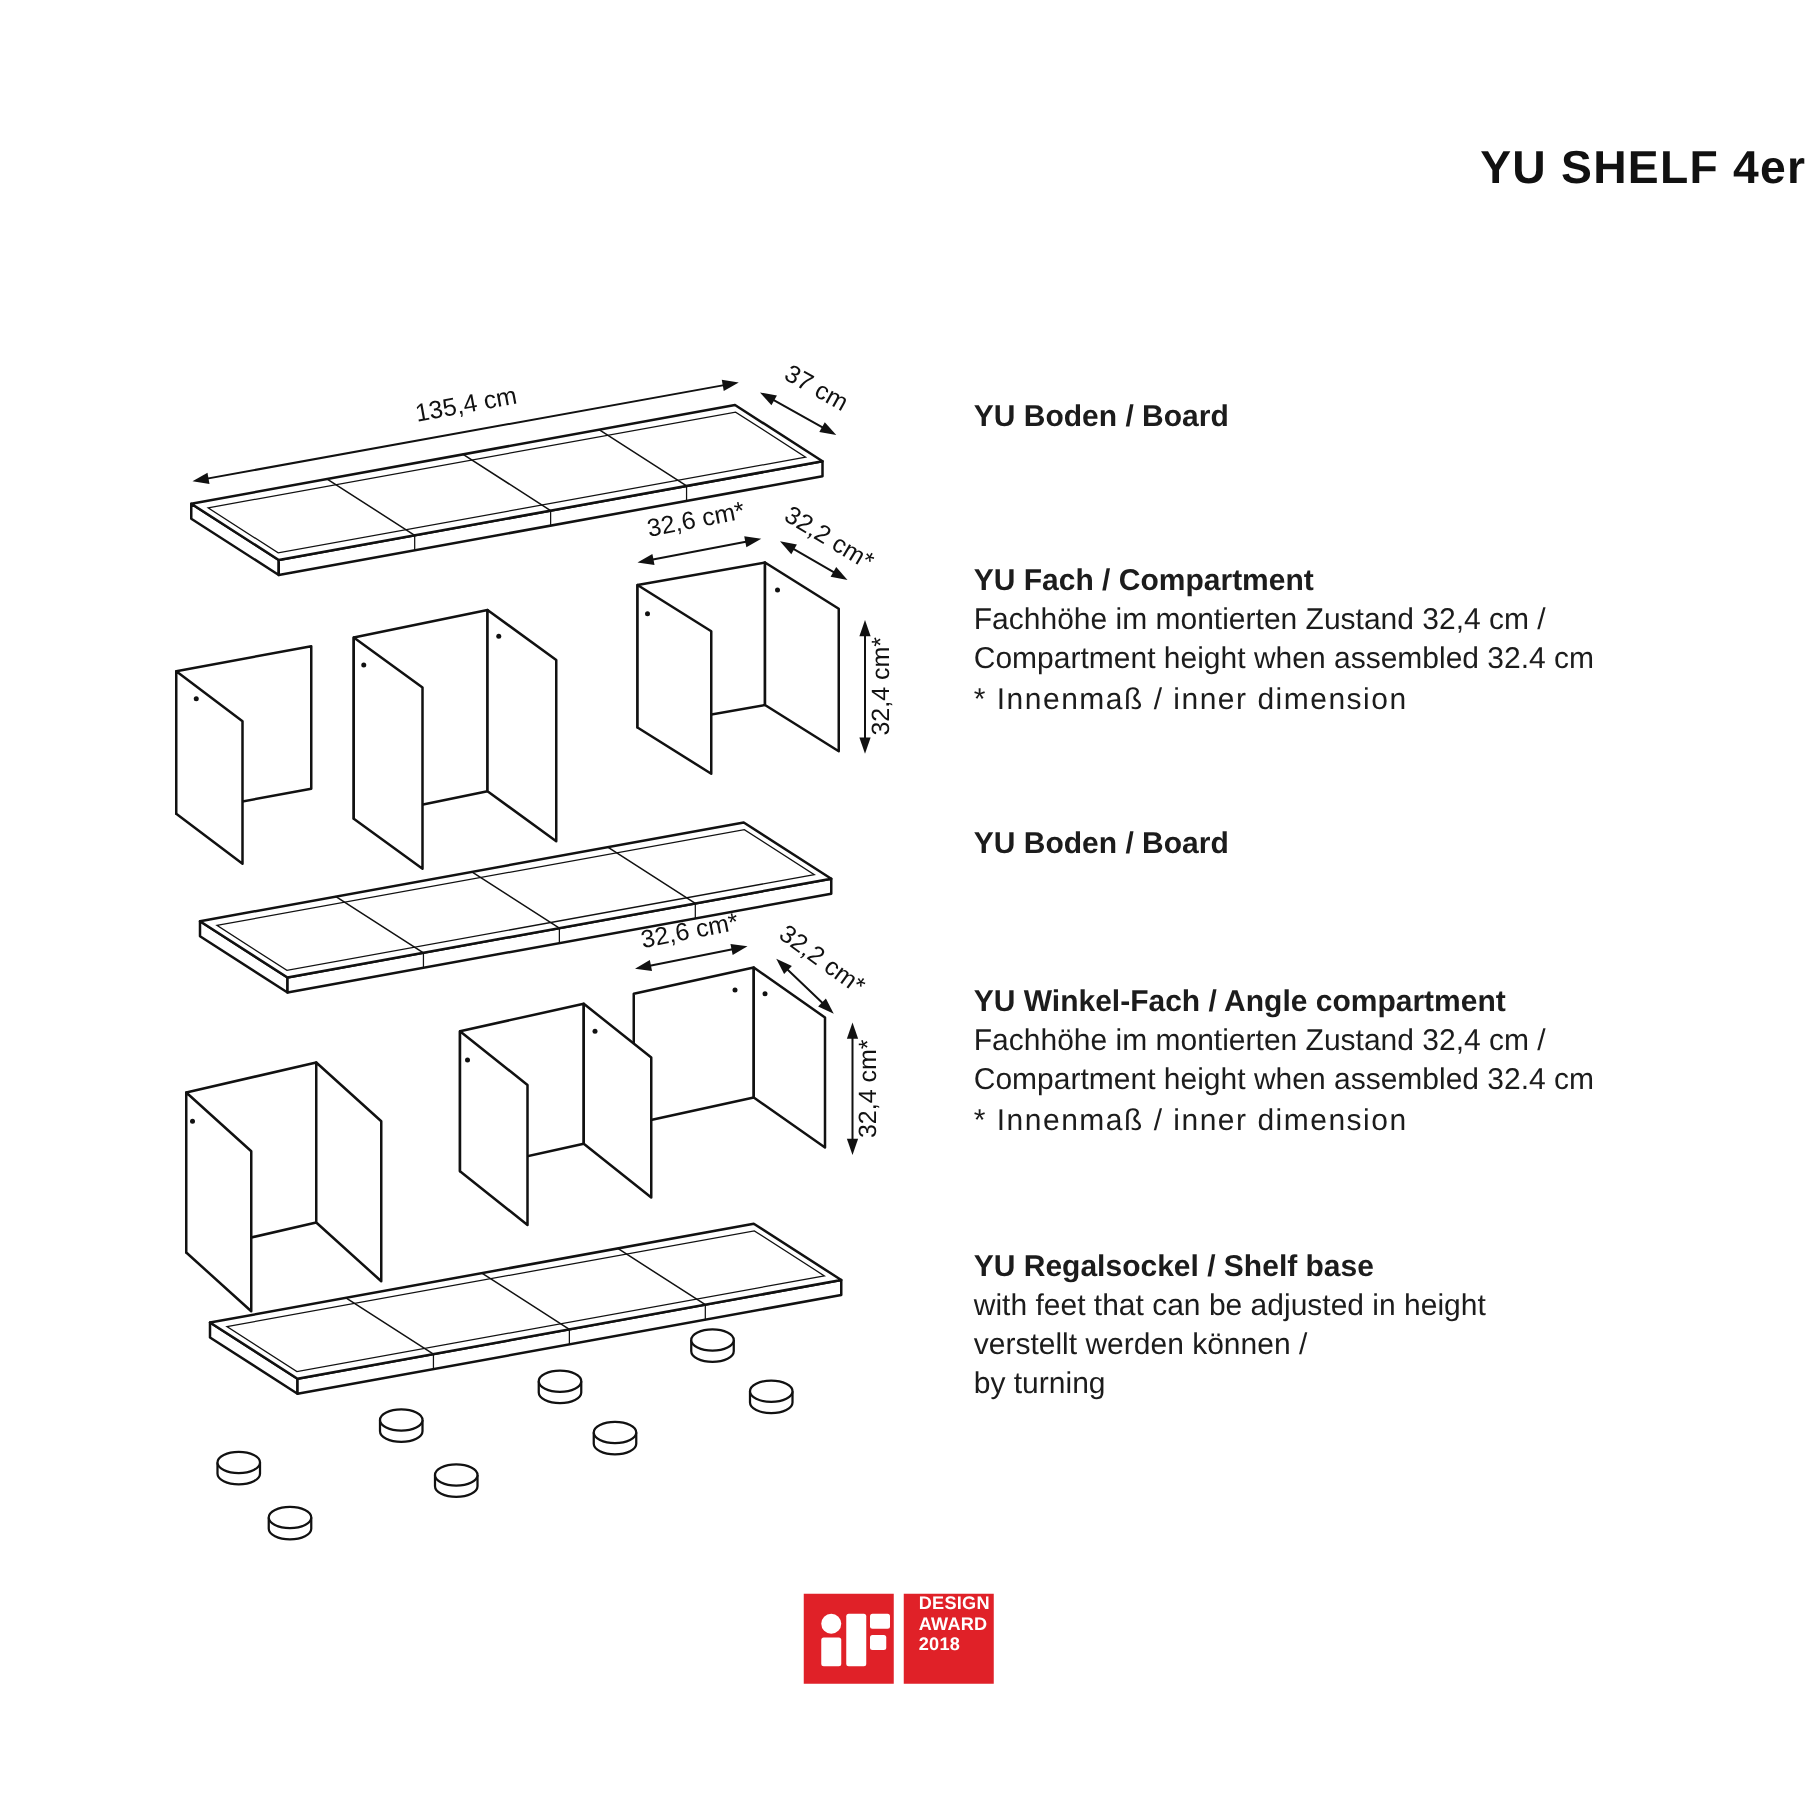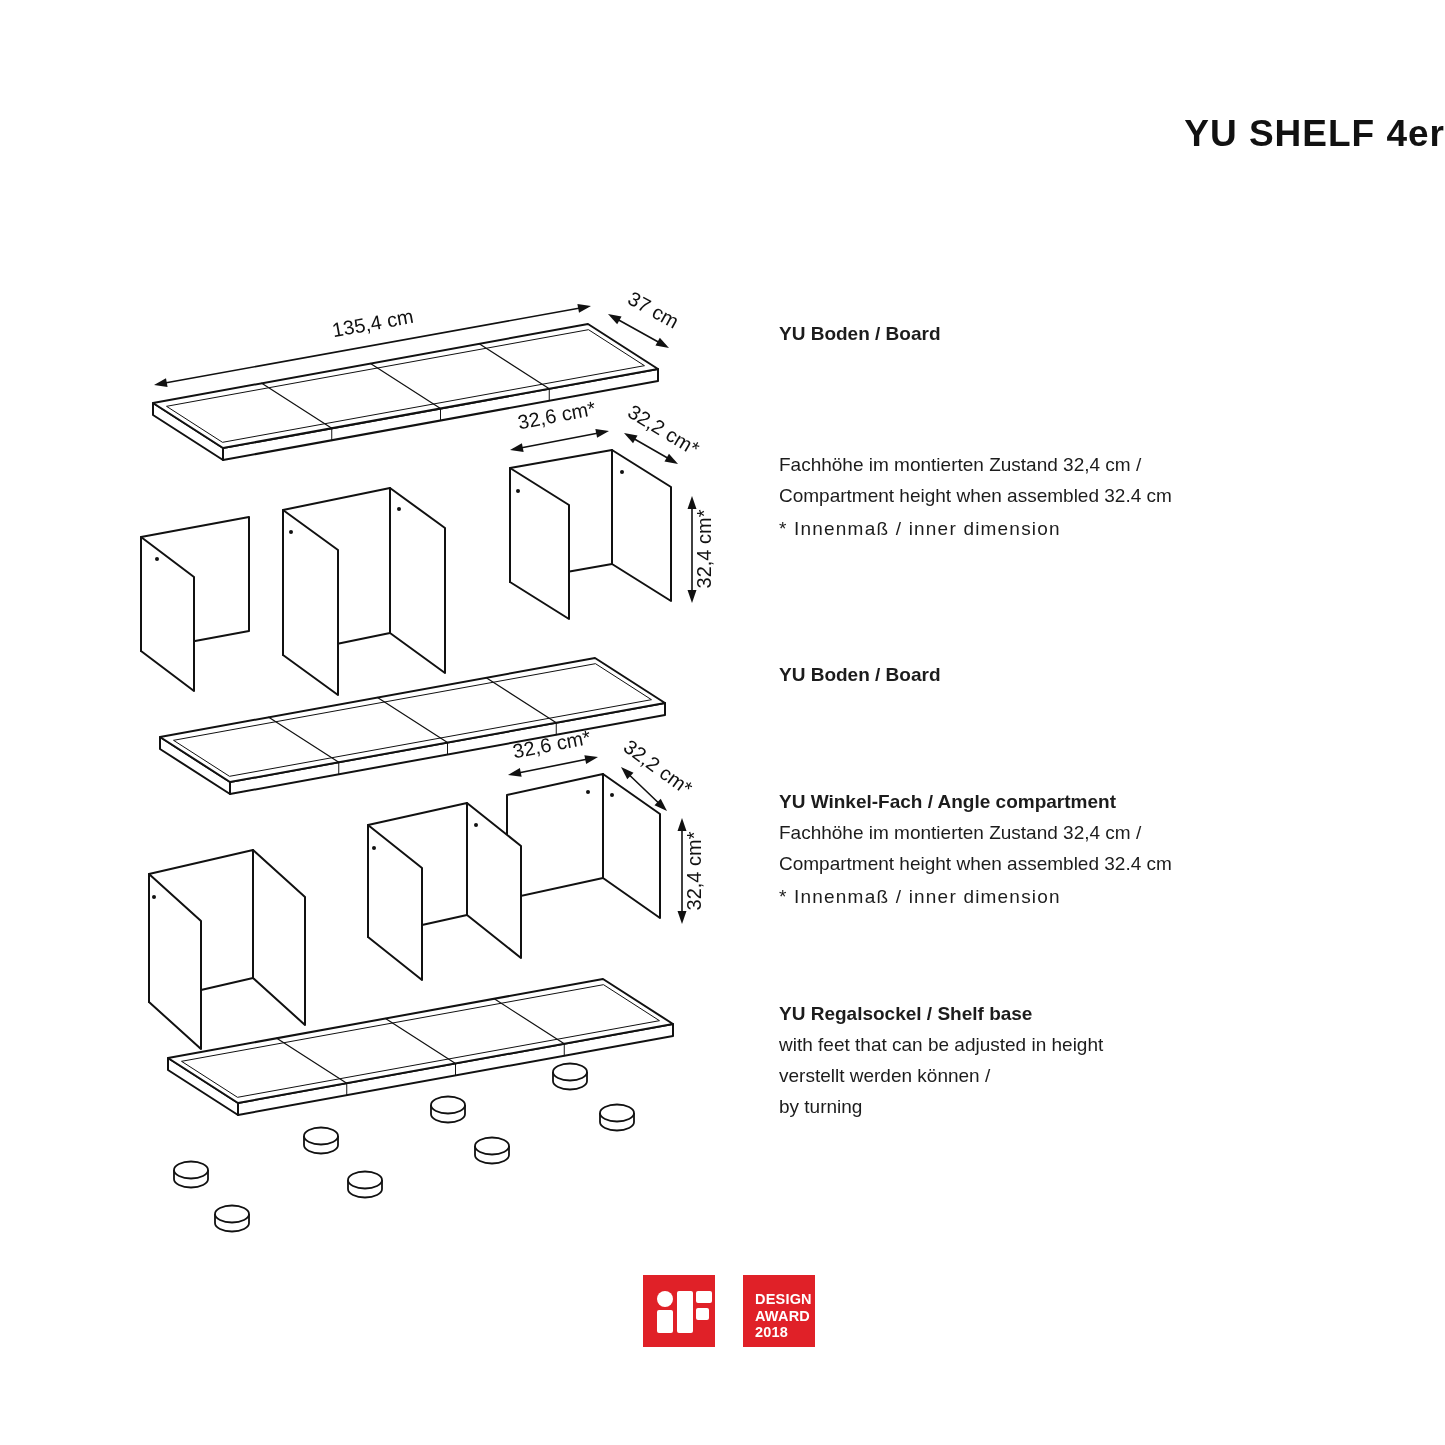--- a/index.html
+++ b/index.html
@@ -9,29 +9,29 @@
   }
   #title{
     position:absolute;top:113px;left:0;width:100%;text-align:right;
     font-size:37px;font-weight:bold;letter-spacing:1px;color:#111;
   }
   #diagram-svg{position:absolute;left:0;top:0}
   .dim{
     font-size:20px;fill:#111;text-anchor:middle;
     font-family:"Liberation Sans", sans-serif;
   }
-  .sec{position:absolute;left:779px;width:560px;font-size:19px;line-height:31px;color:#1c1c1c}
+  .sec{position:absolute;left:779px;width:560px;font-size:24px;line-height:31px;color:#1c1c1c}
   .sec .h{font-weight:bold}
   .sec .note{letter-spacing:1.2px;padding-top:2px}
   .award{position:absolute;left:643px;top:1275px;width:155px;height:72px}
   .sq{position:absolute;top:0;width:72px;height:72px}
   .sq.l{left:0}
   .sq.r{
     left:80px;color:#fff;font-weight:bold;font-size:14.5px;line-height:16.5px;
-    padding:16px 0 0 12px;box-sizing:border-box;letter-spacing:0.2px;margin-left:20px;
+    padding:0 0 0 12px;box-sizing:border-box;letter-spacing:0.2px;
   }
   .ifdot{position:absolute;left:14px;top:16px;width:16px;height:16px;border-radius:50%;background:#fff}
   .ifibar{position:absolute;left:14px;top:35px;width:16px;height:23px;border-radius:2px;background:#fff}
   .iffbar{position:absolute;left:34px;top:16px;width:16px;height:42px;border-radius:2px;background:#fff}
   .ifstub1{position:absolute;left:53px;top:16px;width:16px;height:12px;border-radius:2px;background:#fff}
   .ifstub2{position:absolute;left:53px;top:33px;width:13px;height:12px;border-radius:2px;background:#fff}
 </style>
 </head>
 <body>
 
@@ -166,20 +166,21 @@
   <text class="dim" transform="translate(553,751) rotate(-11)">32,6 cm*</text>
   <text class="dim" transform="translate(654,773) rotate(36)">32,2 cm*</text>
   <text class="dim" transform="translate(701,871) rotate(-90)">32,4 cm*</text>
 </svg>
 
 <div class="sec" style="top:318px">
   <div class="h">YU Boden / Board</div>
 </div>
 
 <div class="sec" style="top:449px">
+  <div class="h">YU Fach / Compartment</div>
   <div>Fachhöhe im montierten Zustand 32,4 cm /</div>
   <div>Compartment height when assembled 32.4 cm</div>
   <div class="note">* Innenmaß / inner dimension</div>
 </div>
 
 <div class="sec" style="top:659px">
   <div class="h">YU Boden / Board</div>
 </div>
 
 <div class="sec" style="top:786px">

